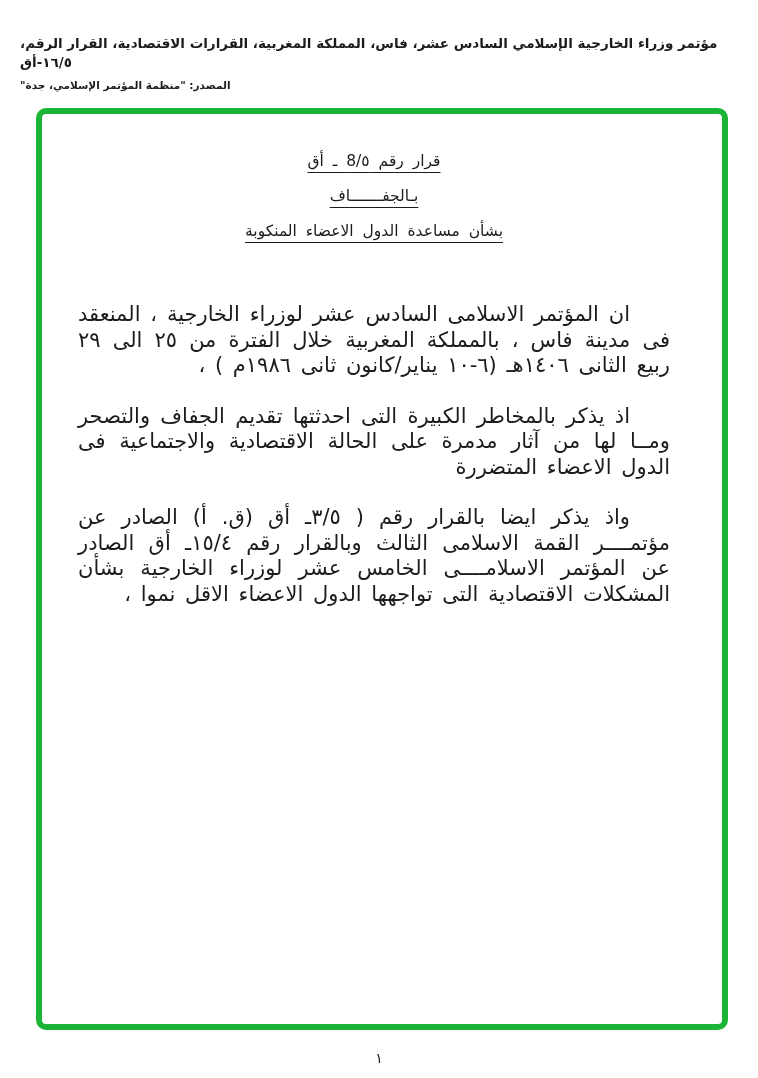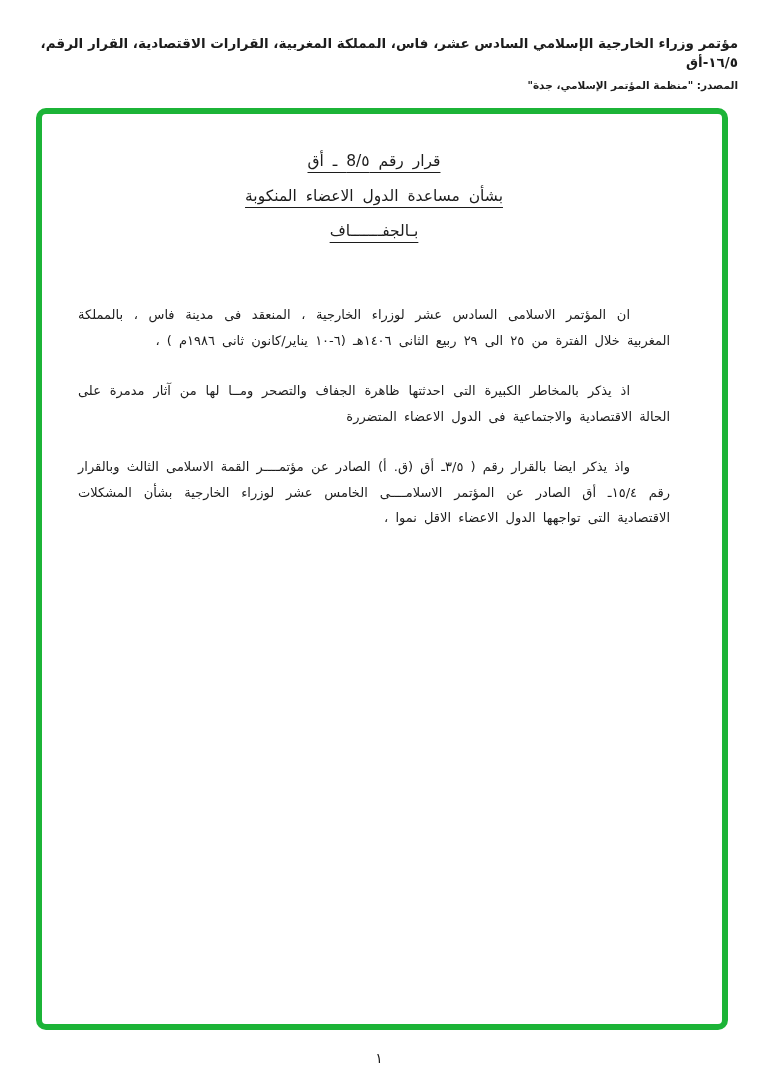--- a/index.html
+++ b/index.html
@@ -12,21 +12,21 @@
     margin: 0 auto;
     background: #ffffff;
     font-family: "DejaVu Sans", sans-serif;
     color: var(--ink);
     overflow: hidden;
   }
   .header {
     position: absolute;
     top: 34px; left: 20px; right: 20px;
     direction: rtl;
-    text-align: right;
+    text-align: left;
   }
   .header-citation {
     font-size: 13.5px;
     font-weight: bold;
     letter-spacing: 0.1px;
     line-height: 1.4;
   }
   .header-source {
     margin-top: 7px;
     font-size: 10.5px;
@@ -50,21 +50,21 @@
   .title-line { margin: 0 0 17px 0; font-size: 15.5px; }
   .title-line > span {
     text-decoration: underline;
     text-underline-offset: 6px;
     text-decoration-thickness: 1.2px;
     word-spacing: 4px;
     letter-spacing: 0.3px;
   }
   .body-block { margin-top: 62px; }
   .para {
-    font-size: 13px;
+    font-size: 21px;
     line-height: 25.5px;
     text-align: justify;
     text-indent: 40px;
     word-spacing: 3px;
     margin: 0 0 25px 0;
   }
   .para .lead {
     text-underline-offset: 5px;
     text-decoration-thickness: 1.2px;
   }
@@ -87,32 +87,32 @@
 
   <div class="frame"></div>
 
   <div class="content">
 
     <div class="title-block">
       <div class="title-line">
         <span>قرار رقم  8/٥ ـ  أق</span>
       </div>
       <div class="title-line">
-        <span>بشأن مساعدة  الدول الاعضاء  المنكوبة</span>
+        <span>بـالجفـــــــاف</span>
       </div>
       <div class="title-line">
-        <span>بـالجفـــــــاف</span>
+        <span>بشأن مساعدة  الدول الاعضاء  المنكوبة</span>
       </div>
     </div>
 
     <div class="body-block">
 
       <p class="para"><span class="lead"></span><span>ان المؤتمر الاسلامى السادس عشر لوزراء الخارجية ، المنعقد فى مدينة فاس ، بالمملكة المغربية خلال الفترة من ٢٥ الى ٢٩ ربيع الثانى ١٤٠٦هـ (٦-١٠ يناير/كانون ثانى ١٩٨٦م ) ،</span></p>
 
-      <p class="para"><span class="lead">اذ يذكر</span><span> بالمخاطر الكبيرة التى احدثتها ظاهرة الجفاف والتصحر ومــا لها من آثار مدمرة على الحالة الاقتصادية والاجتماعية فى الدول الاعضاء المتضررة</span></p>
+      <p class="para"><span class="lead">اذ يذكر</span><span> بالمخاطر الكبيرة التى احدثتها تقديم الجفاف والتصحر ومــا لها من آثار مدمرة على الحالة الاقتصادية والاجتماعية فى الدول الاعضاء المتضررة</span></p>
 
 
 
       <p class="para"><span class="lead">واذ يذكر</span><span> ايضا بالقرار رقم  ( ٣/٥ـ أق (ق. أ)  الصادر عن مؤتمــــر القمة الاسلامى الثالث وبالقرار رقم  ١٥/٤ـ أق  الصادر عن المؤتمر الاسلامــــى الخامس عشر لوزراء الخارجية بشأن المشكلات الاقتصادية التى تواجهها الدول الاعضاء الاقل نموا ،</span></p>
 
 
     </div>
   </div>
 
   <div class="page-number">١</div>

